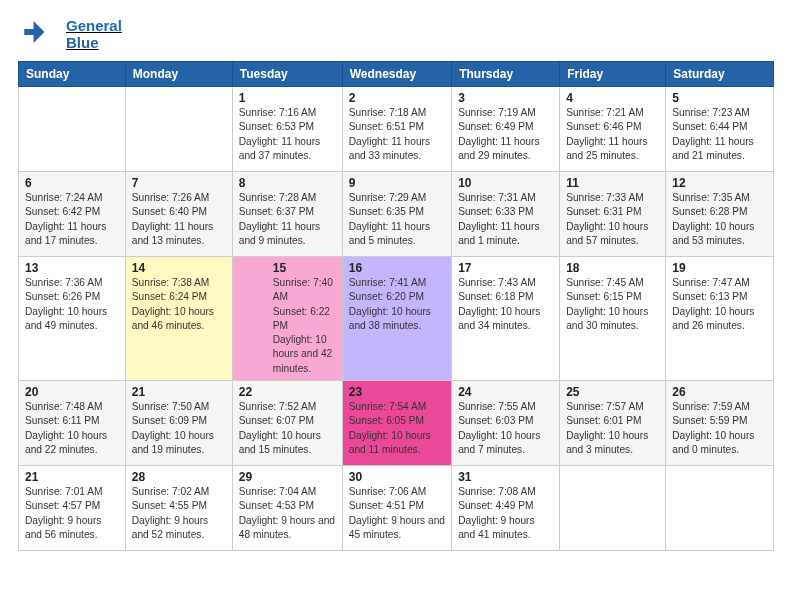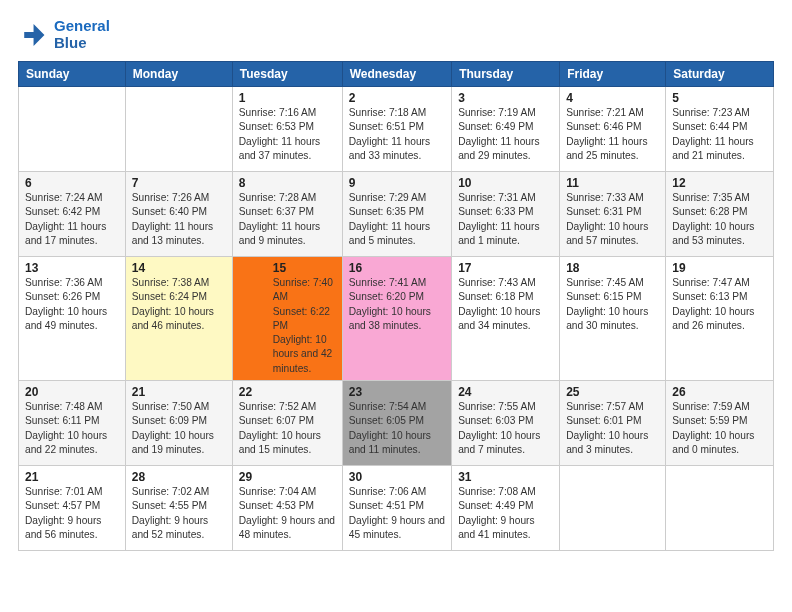--- a/index.html
+++ b/index.html
@@ -17,22 +17,22 @@
       padding: 18px 18px 18px 18px;
     }
     .header {
       display: flex;
       justify-content: space-between;
       align-items: flex-start;
       margin-bottom: 10px;
     }
     .logo {
       display: flex;
-      align-items: center;
-      gap: 8px;
+      gap: 20px;
+      text-decoration: underline;
     }
     .logo-text {
       font-size: 15px;
       font-weight: bold;
       color: #333;
       line-height: 1.1;
     }
     .logo-text span {
       color: #1a6abf;
     }
@@ -191,25 +191,25 @@
         </tr>
         <tr>
           <td style="background: rgb(255, 255, 255);">
             <span class="day-num">13</span>
             <div class="day-info">Sunrise: 7:36 AM<br>Sunset: 6:26 PM<br>Daylight: 10 hours and 49 minutes.</div>
           </td>
           <td style="background: #fef9c3;">
             <span class="day-num">14</span>
             <div class="day-info">Sunrise: 7:38 AM<br>Sunset: 6:24 PM<br>Daylight: 10 hours and 46 minutes.</div>
           </td>
-          <td style="background: #f97316; padding-left: 40px;">
+          <td style="background: #f9a8d4; padding-left: 40px;">
             <span class="day-num">15</span>
             <div class="day-info">Sunrise: 7:40 AM<br>Sunset: 6:22 PM<br>Daylight: 10 hours and 42 minutes.</div>
           </td>
-          <td style="background: #f9a8d4;">
+          <td style="background: #c4b5fd;">
             <span class="day-num">16</span>
             <div class="day-info">Sunrise: 7:41 AM<br>Sunset: 6:20 PM<br>Daylight: 10 hours and 38 minutes.</div>
           </td>
           <td style="background: rgb(255, 255, 255);">
             <span class="day-num">17</span>
             <div class="day-info">Sunrise: 7:43 AM<br>Sunset: 6:18 PM<br>Daylight: 10 hours and 34 minutes.</div>
           </td>
           <td style="background: rgb(255, 255, 255);">
             <span class="day-num">18</span>
             <div class="day-info">Sunrise: 7:45 AM<br>Sunset: 6:15 PM<br>Daylight: 10 hours and 30 minutes.</div>
@@ -225,21 +225,21 @@
             <div class="day-info">Sunrise: 7:48 AM<br>Sunset: 6:11 PM<br>Daylight: 10 hours and 22 minutes.</div>
           </td>
           <td style="background: rgb(245, 245, 245);">
             <span class="day-num">21</span>
             <div class="day-info">Sunrise: 7:50 AM<br>Sunset: 6:09 PM<br>Daylight: 10 hours and 19 minutes.</div>
           </td>
           <td style="background: rgb(245, 245, 245);">
             <span class="day-num">22</span>
             <div class="day-info">Sunrise: 7:52 AM<br>Sunset: 6:07 PM<br>Daylight: 10 hours and 15 minutes.</div>
           </td>
-          <td style="background: #a3a3a3;">
+          <td style="background: #ec4899;">
             <span class="day-num">23</span>
             <div class="day-info">Sunrise: 7:54 AM<br>Sunset: 6:05 PM<br>Daylight: 10 hours and 11 minutes.</div>
           </td>
           <td style="background: rgb(245, 245, 245);">
             <span class="day-num">24</span>
             <div class="day-info">Sunrise: 7:55 AM<br>Sunset: 6:03 PM<br>Daylight: 10 hours and 7 minutes.</div>
           </td>
           <td style="background: rgb(245, 245, 245); margin-left: 48px;">
             <span class="day-num">25</span>
             <div class="day-info">Sunrise: 7:57 AM<br>Sunset: 6:01 PM<br>Daylight: 10 hours and 3 minutes.</div>

